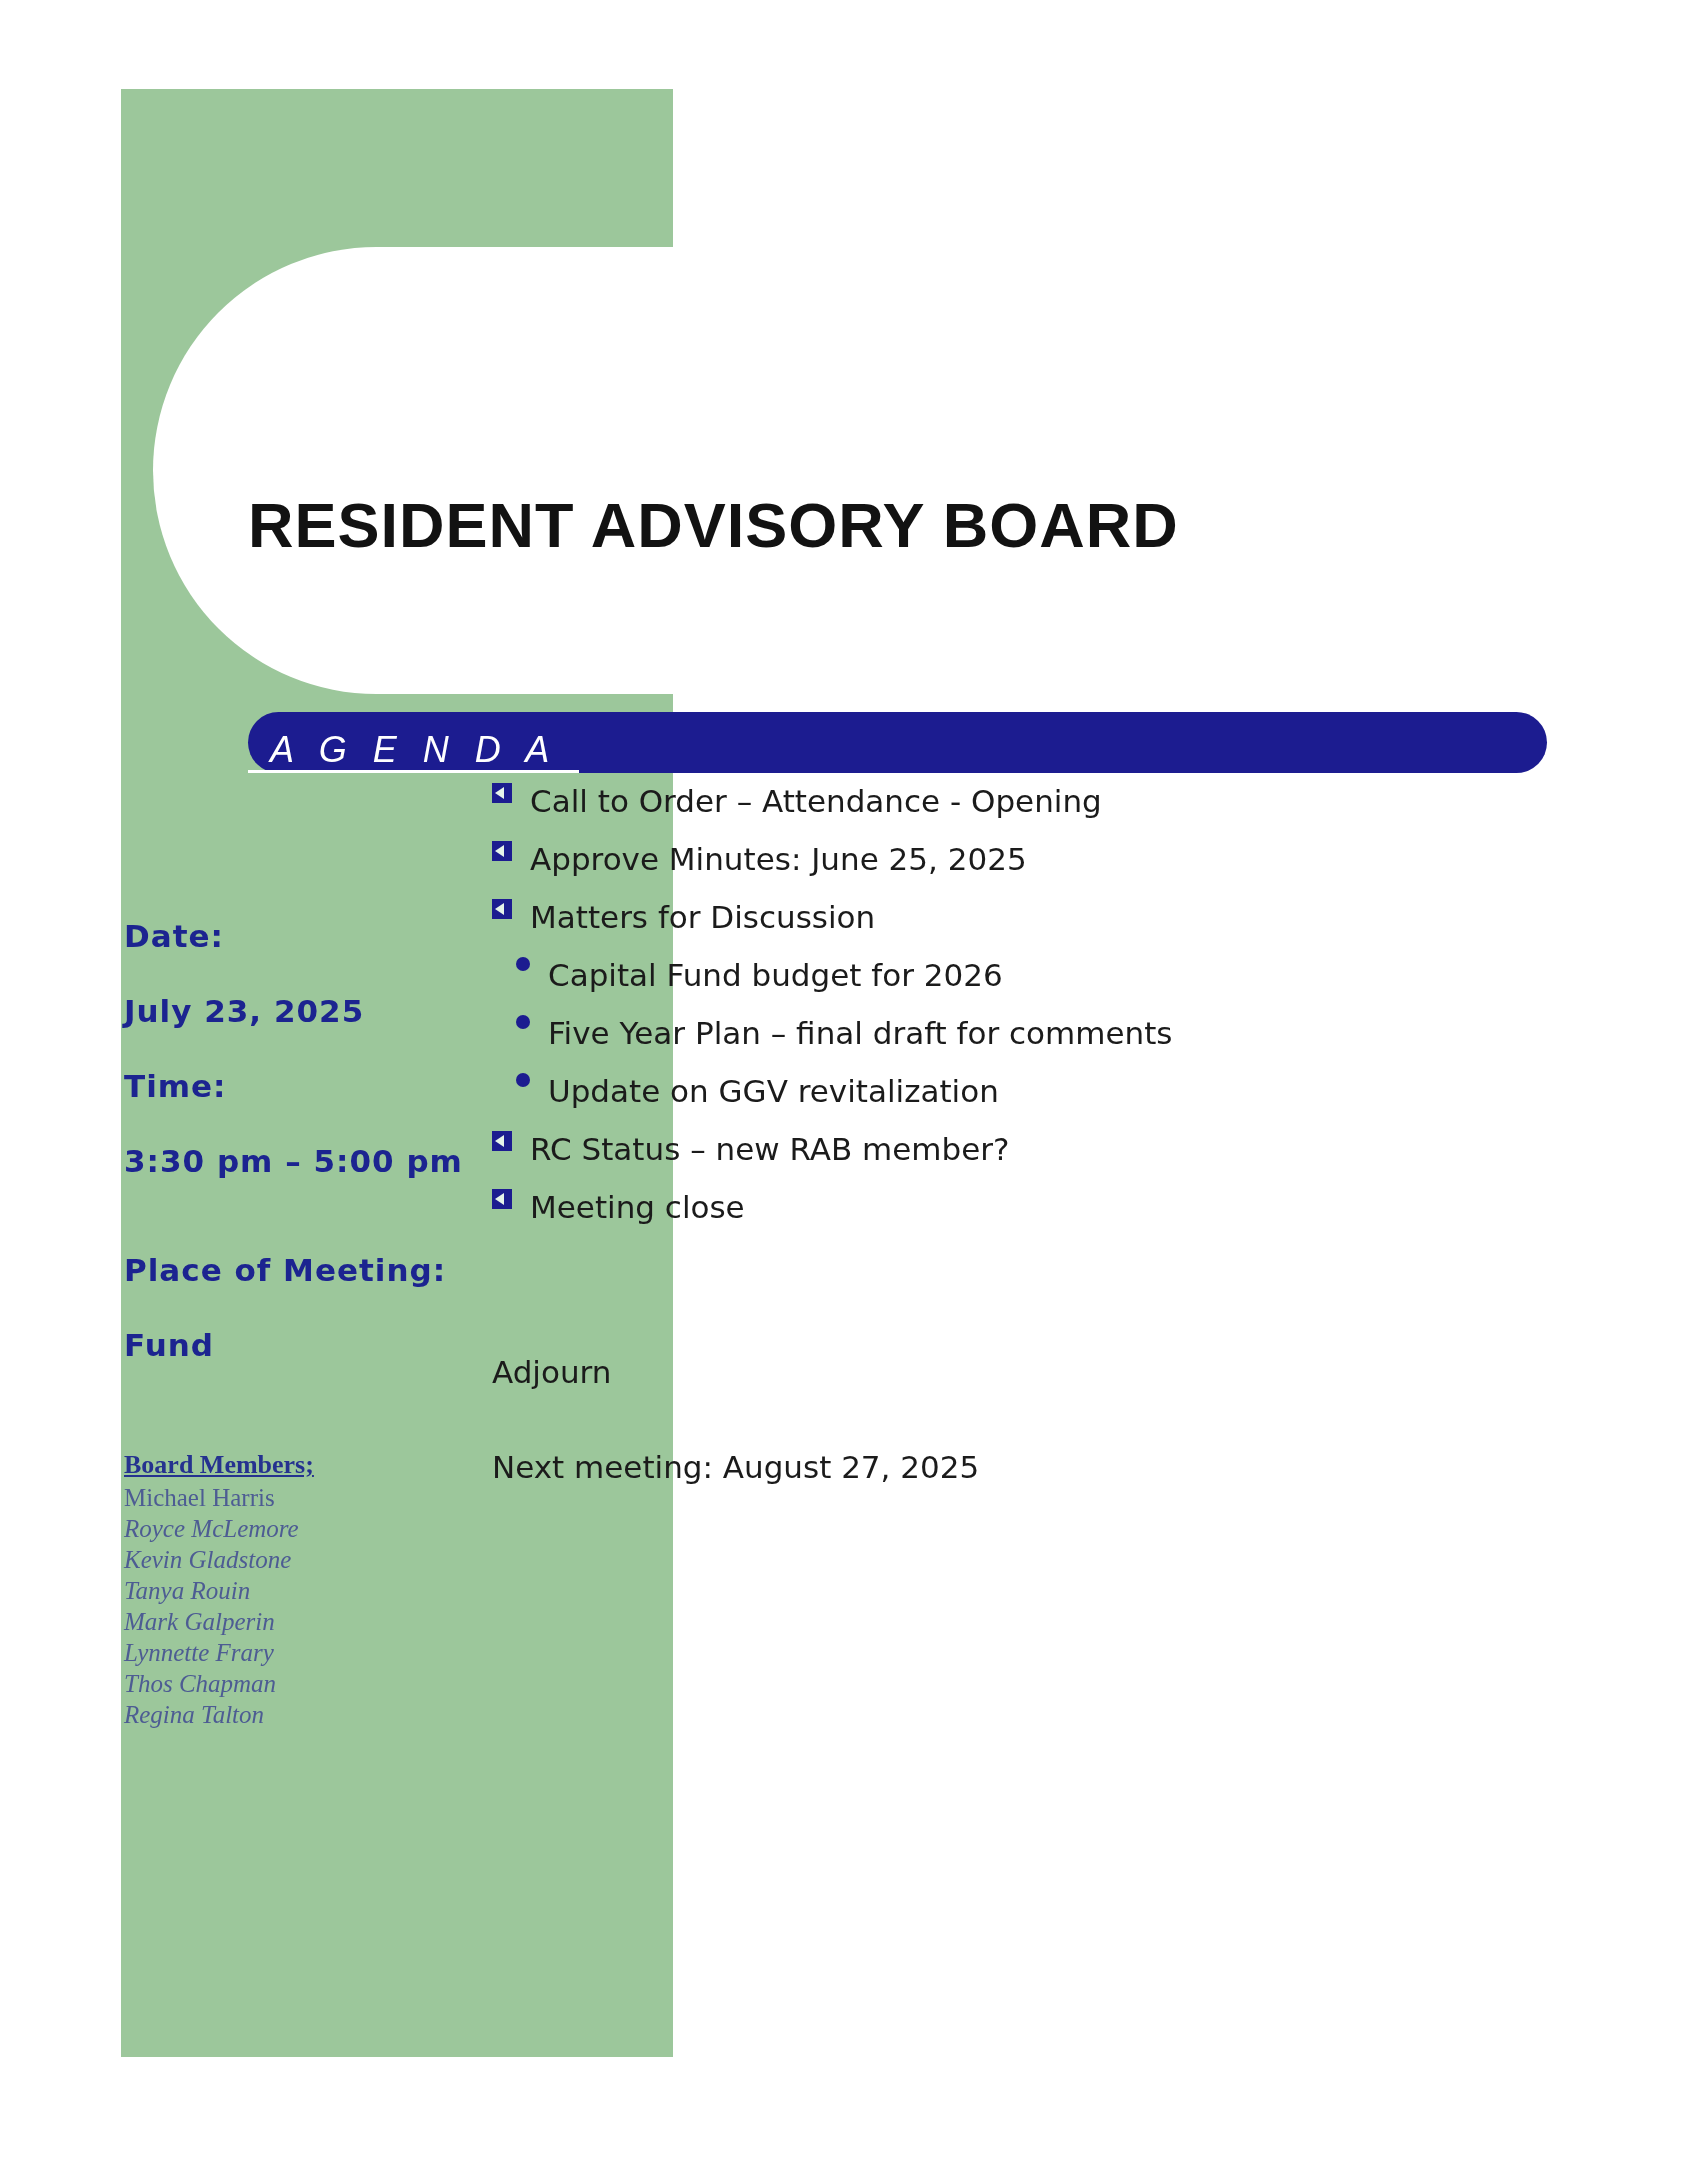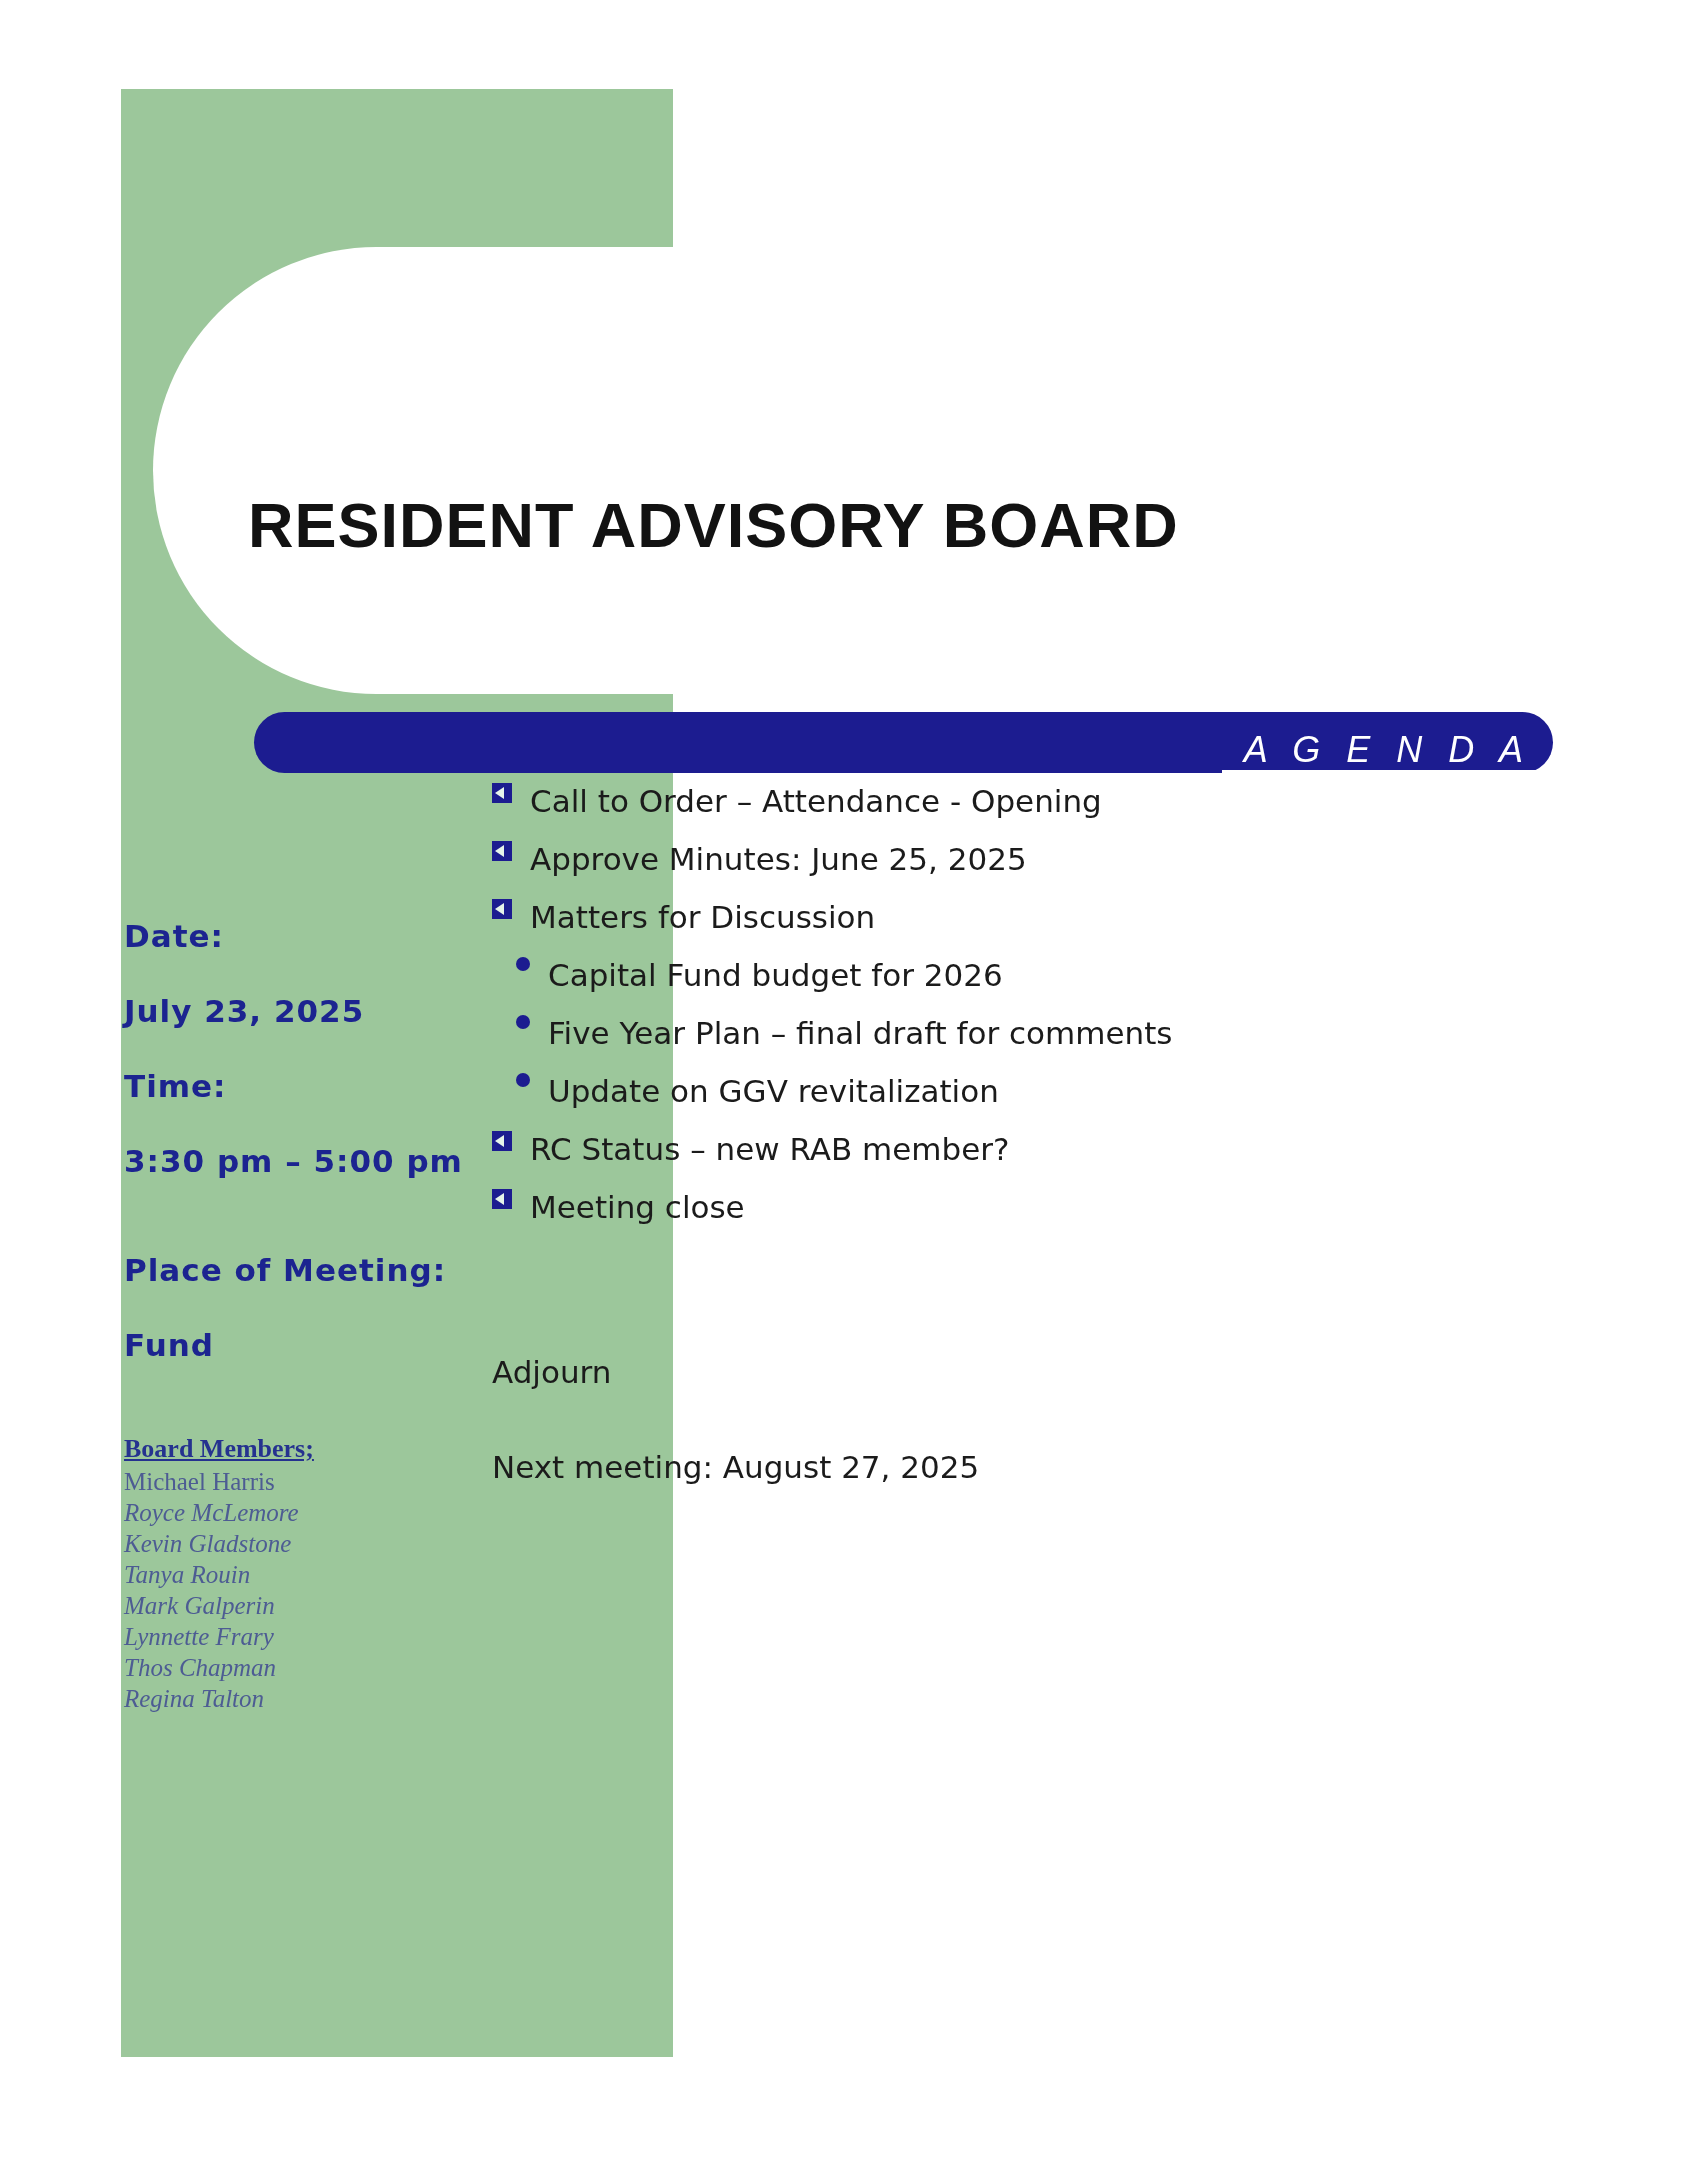--- a/index.html
+++ b/index.html
@@ -33,26 +33,26 @@
     font-size: 63px;
     font-weight: 700;
     letter-spacing: 1px;
     color: #121212;
     white-space: nowrap;
     text-align: right;
   }
   
   .agenda-bar {
     position: absolute;
-    left: 254px; top: 712px;
+    left: 248px; top: 712px;
     width: 1299px; height: 61px;
     background: #1C1C90;
     border-radius: 32px;
     display: flex;
-    justify-content: flex-end;
+    justify-content: flex-start;
     align-items: flex-end;
   }
   .agenda-bar-label {
     font-family: "Liberation Sans", sans-serif;
     font-style: italic;
     font-size: 36px;
     color: #ffffff;
     letter-spacing: 8px;
     line-height: 1.1;
     padding: 0 22px 0 22px;
@@ -130,20 +130,21 @@
     font-family: "Liberation Serif", serif;
   }
   .board-heading {
     font-size: 26px;
     font-weight: 700;
     color: #25328F;
     text-decoration: underline;
     line-height: 30px;
     margin-bottom: 2px;
     white-space: nowrap;
+    margin-top: 16px;
   }
   .member {
     font-size: 25px;
     line-height: 31px;
     color: #4d5c93;
     font-style: italic;
     white-space: nowrap;
   }
   .member.upright { font-style: normal; }
 </style>

